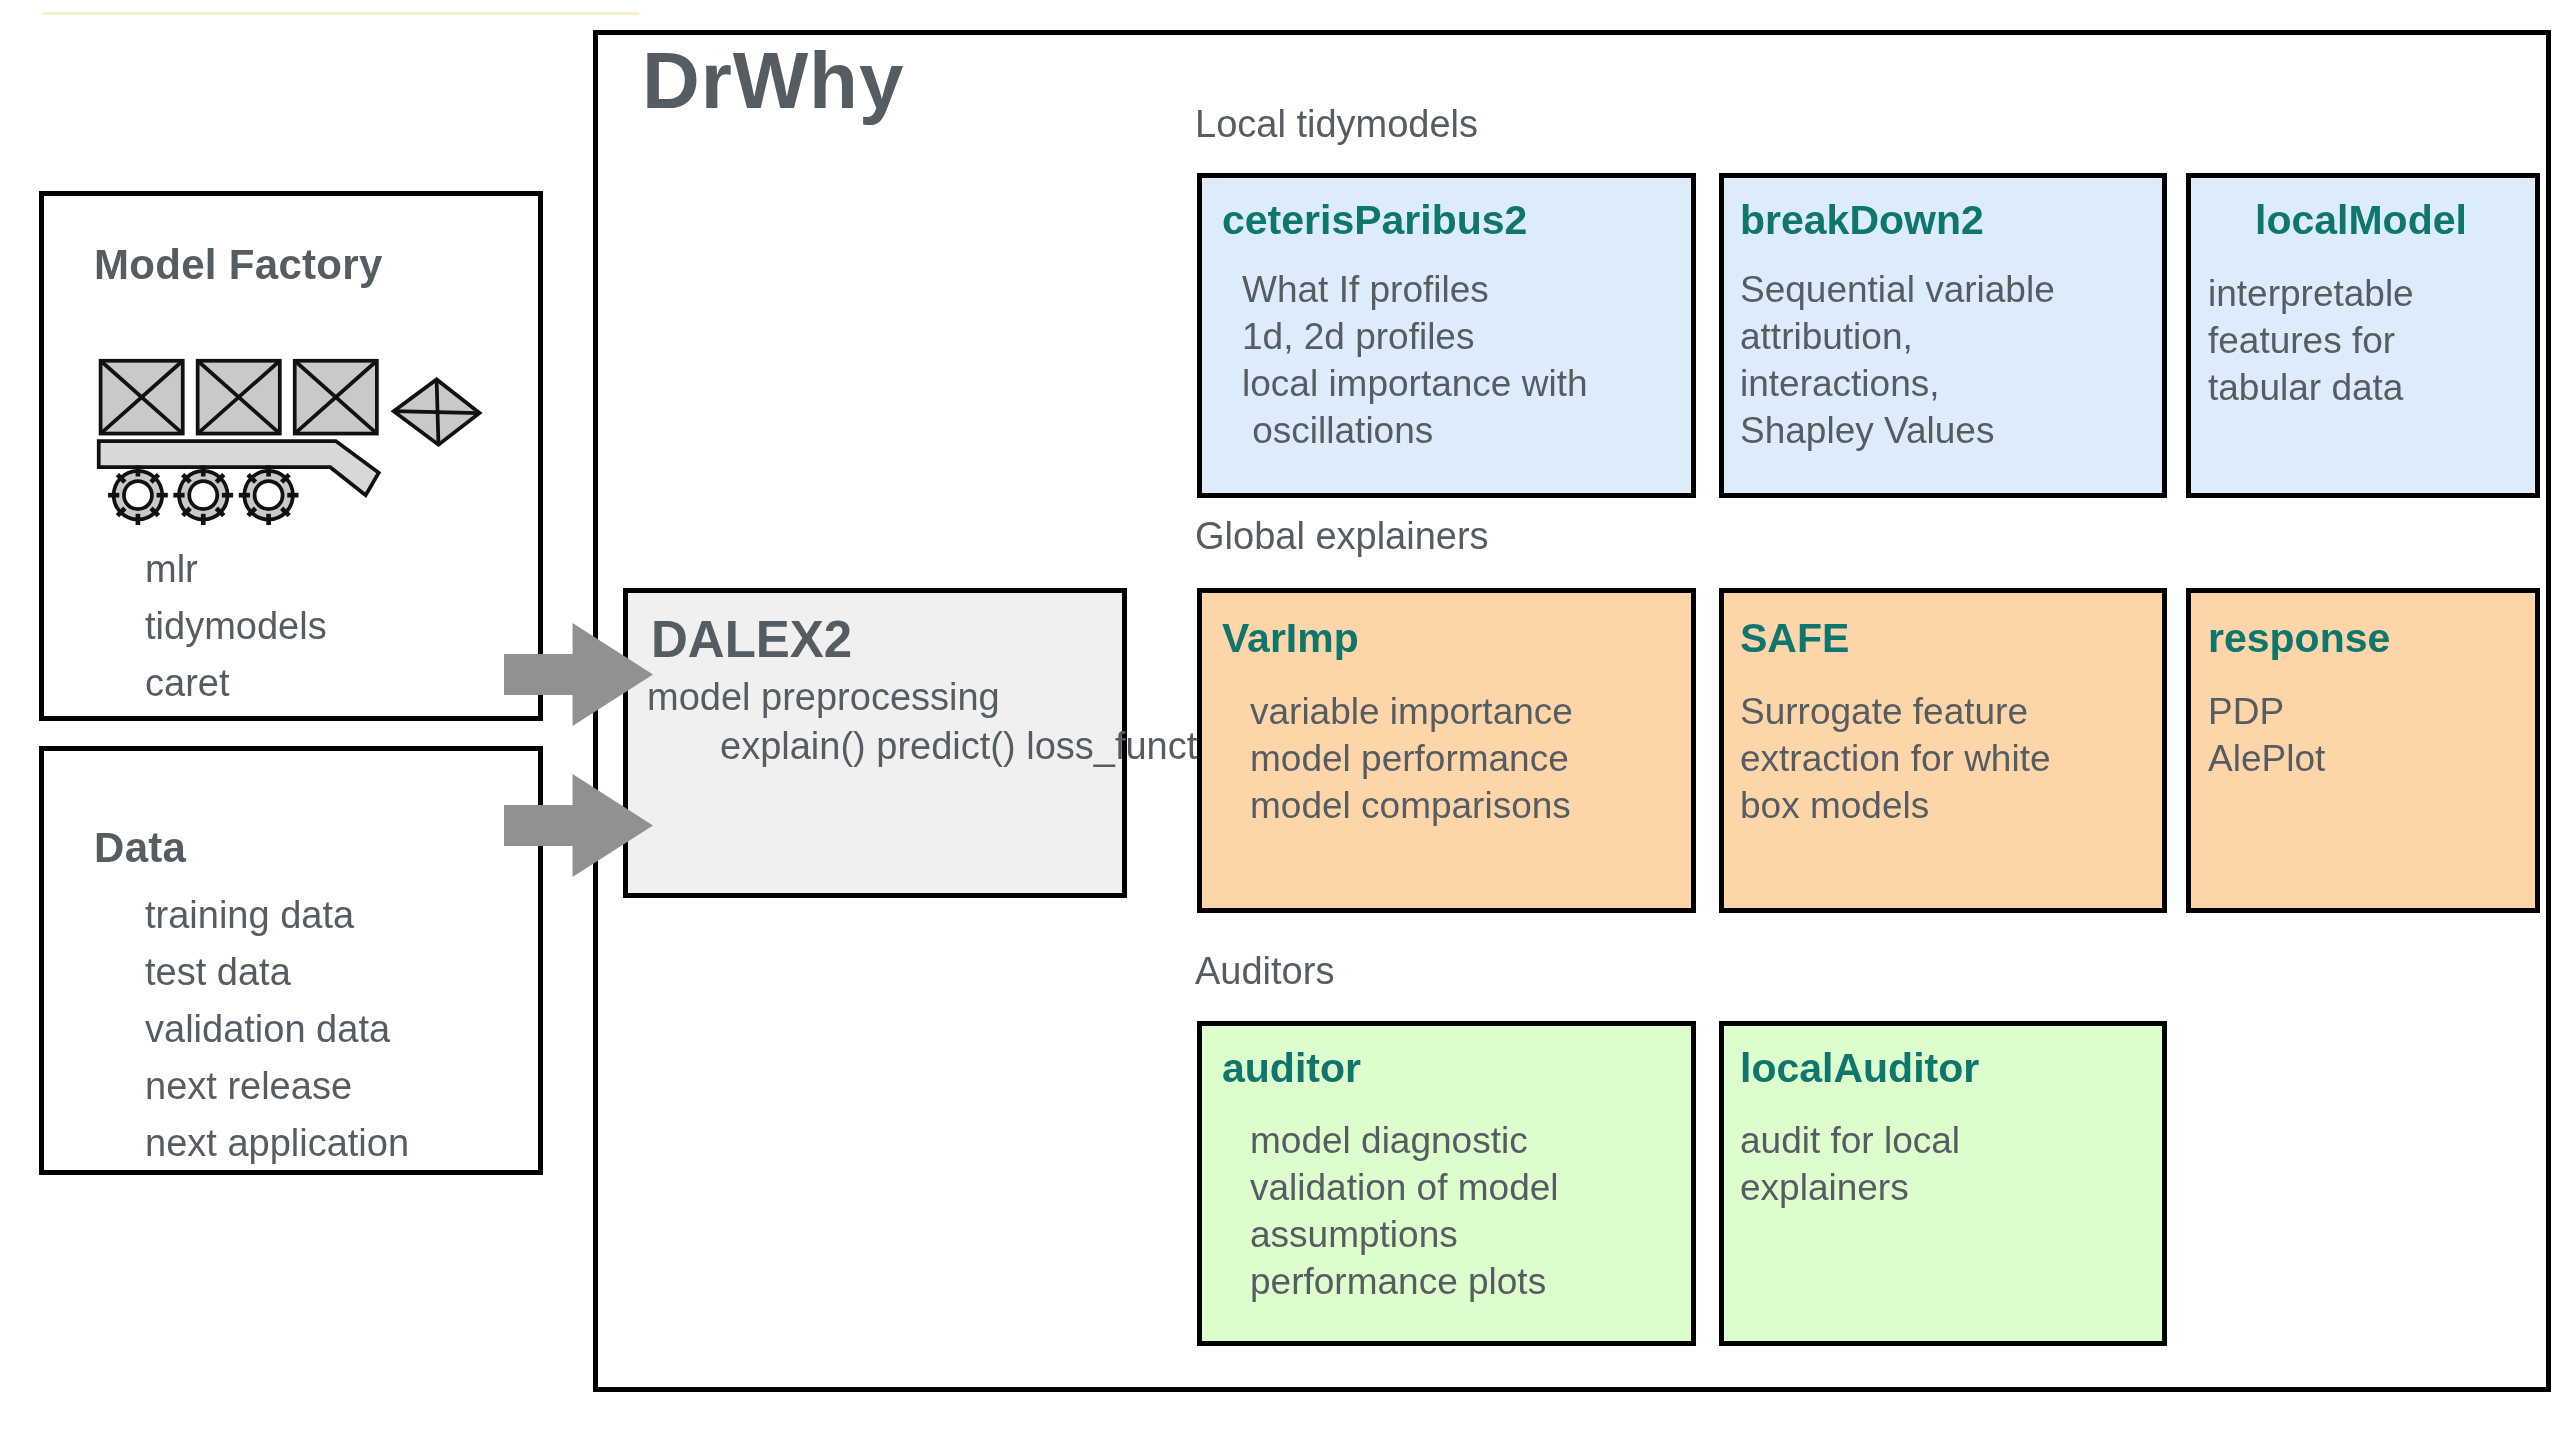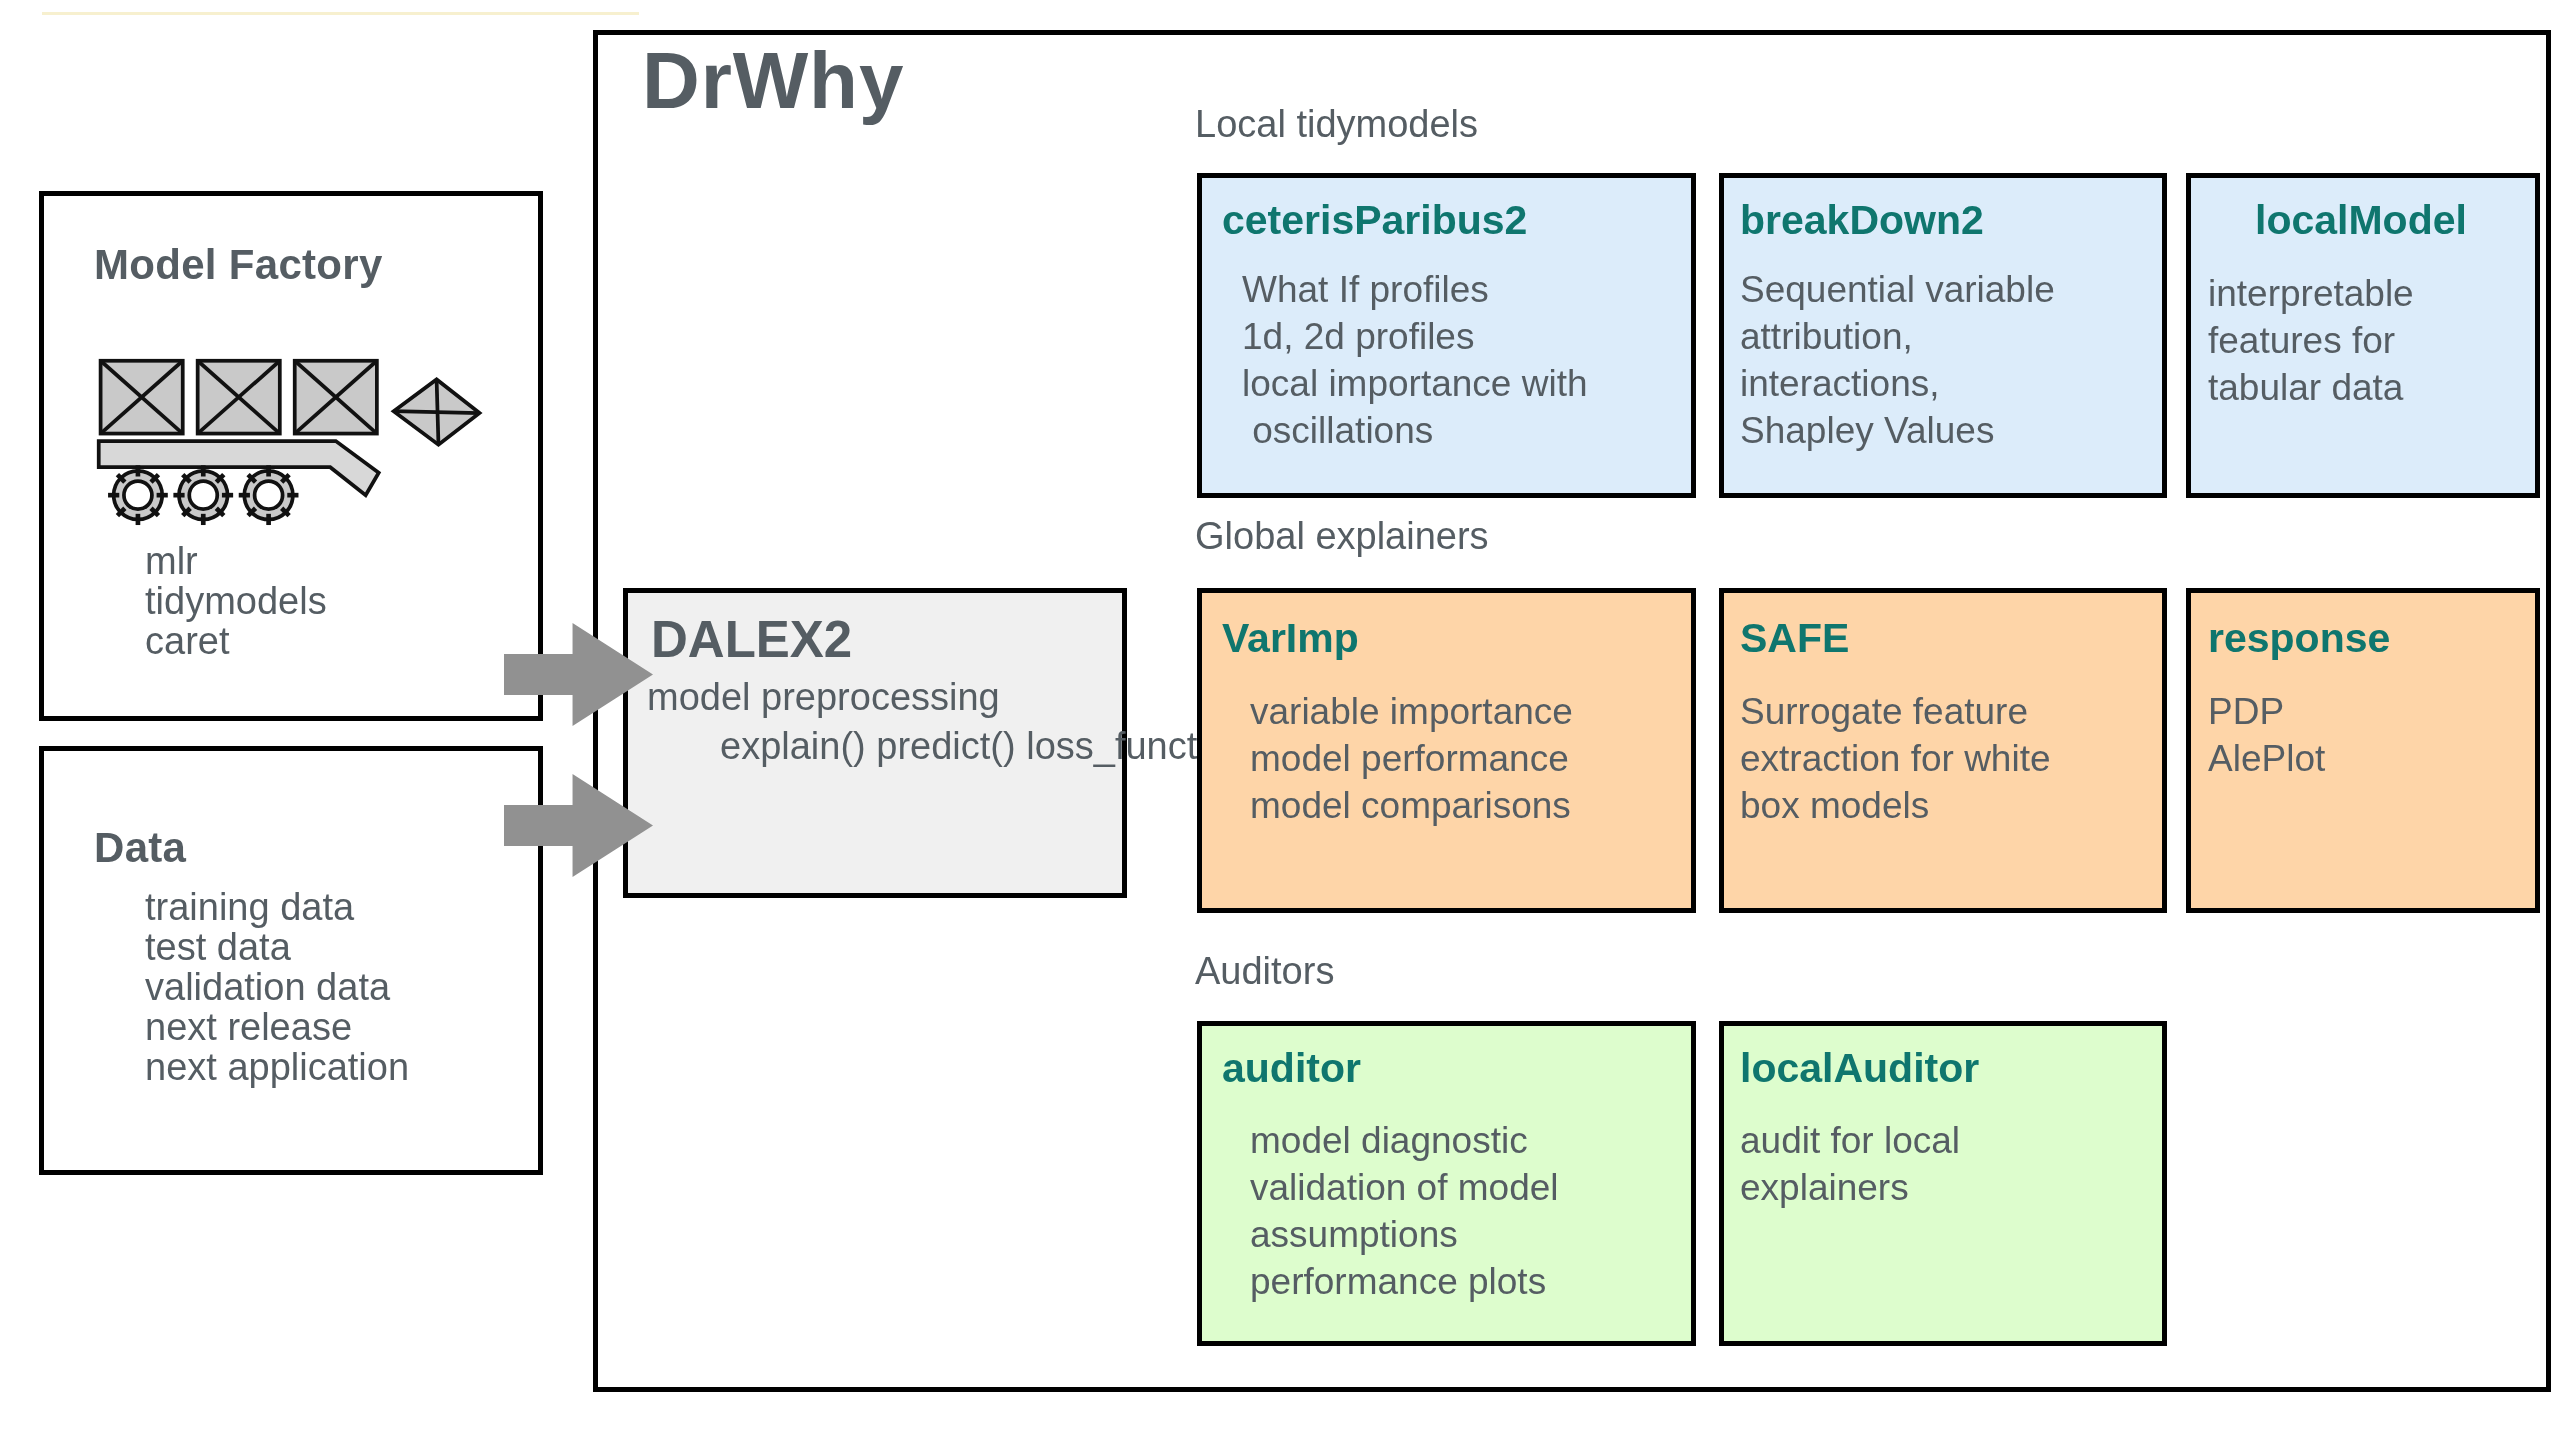--- a/index.html
+++ b/index.html
@@ -48,21 +48,21 @@
     color: #555d63;
     letter-spacing: 0.3px;
     white-space: nowrap;
   }
   #model-factory-title { left: 50px; top: 45px; }
   #data-title          { left: 50px; top: 73px; }
 
   .left-list {
     position: absolute;
     font-size: 38px;
-    line-height: 40px;
+    line-height: 57px;
     color: #555d63;
     white-space: nowrap;
   }
   #model-factory-list { left: 101px; top: 345px; }
   #data-list          { left: 101px; top: 136px; }
 
   
   #factory-art { position: absolute; left: 51px; top: 159px; }
 
   

